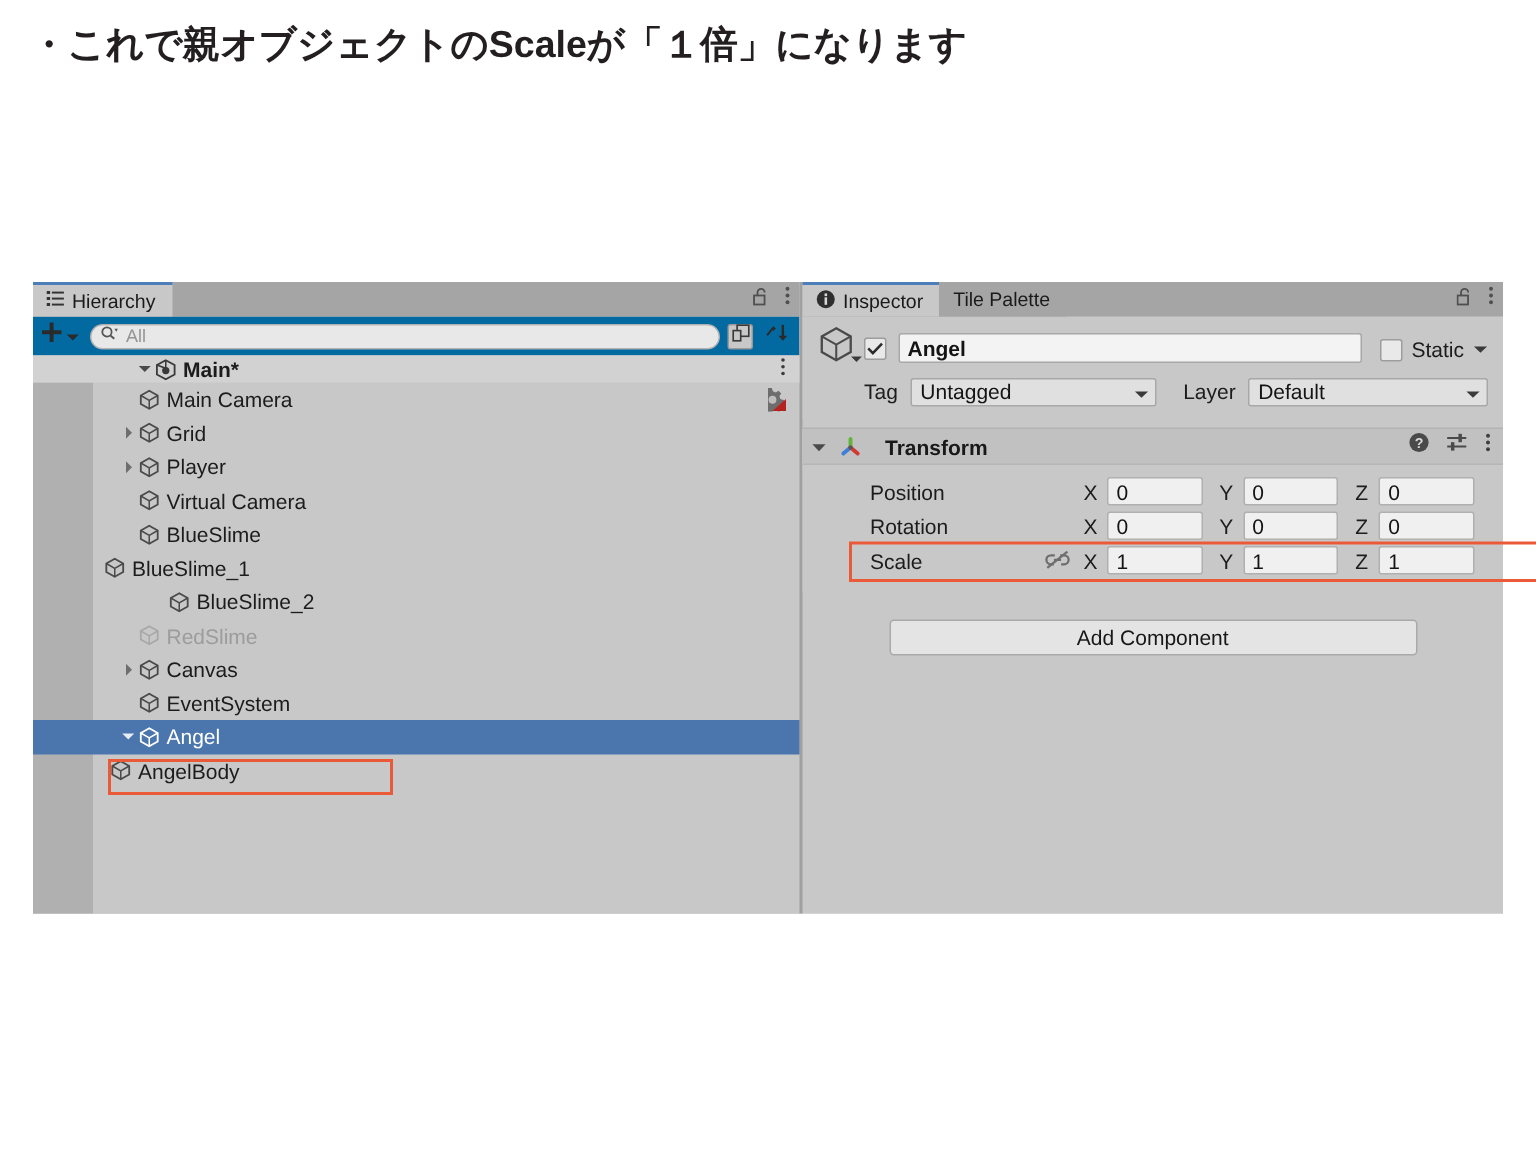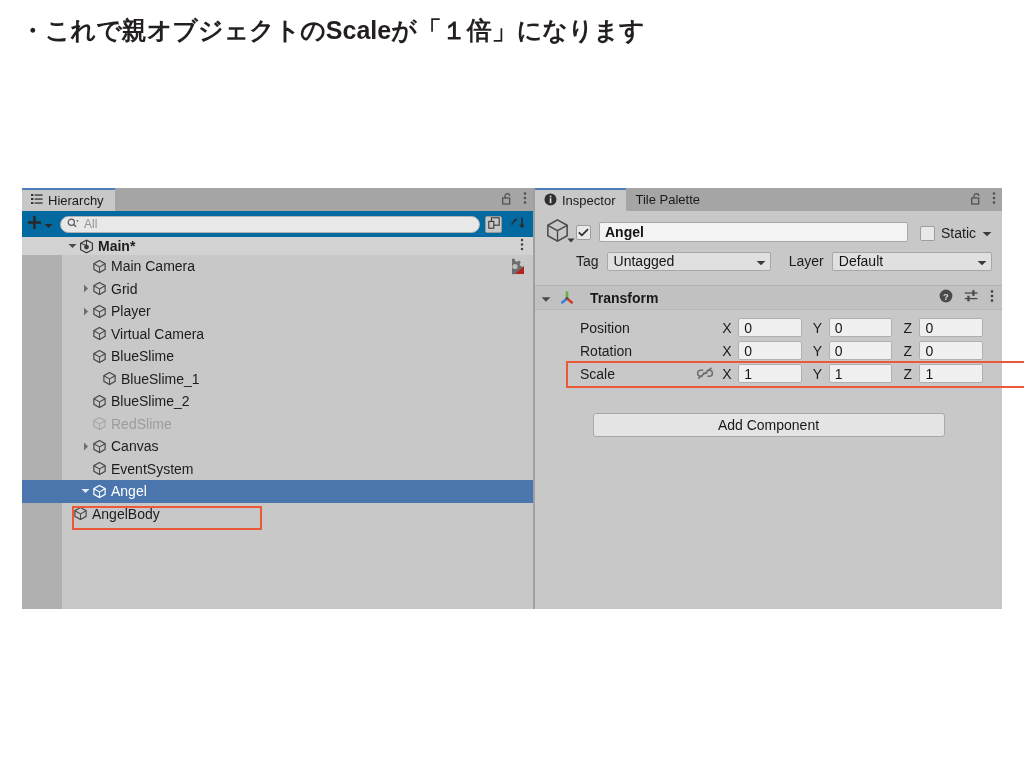--- a/index.html
+++ b/index.html
@@ -378,21 +378,21 @@
             <rect x="11.1" y="2.6" width="1.6" height="8.4" fill="#2a2a2a"></rect>
             <path d="M9 9.8 L11.9 13.2 L14.8 9.8 Z" fill="#2a2a2a"></path>
           </svg>
         </span>
       </div>
     </div>
 
     <div class="tree">
       <div class="gutter"></div>
 
-      <div class="row scene-row" style="padding-left:44px;">
+      <div class="row scene-row" style="padding-left:68px;">
         <span class="twisty">
           <svg width="9" height="6" viewBox="0 0 9 6">
               <path d="M0.5 1 L4.5 5 L8.5 1 Z" fill="#4a4a4a"></path>
             </svg>
         </span>
         <span class="cube">
           <svg width="15" height="15" viewBox="0 0 16 16">
             <path d="M8 1.2 L14.3 4.6 L14.3 11.4 L8 14.8 L1.7 11.4 L1.7 4.6 Z" fill="none" stroke="#3a3a3a" stroke-width="1.3"></path>
             <path d="M8 1.2 L8 7 L1.7 4.6" fill="none" stroke="#3a3a3a" stroke-width="1.1"></path>
             <circle cx="8" cy="8.6" r="2.6" fill="#3a3a3a"></circle>
@@ -467,31 +467,31 @@
           <div class="row" style="padding-left: 57px;">
             <span class="twisty"></span>
             <span class="cube">
               <svg width="15" height="15" viewBox="0 0 16 16">
                 <path d="M8 1.6 L14 5 L14 11 L8 14.4 L2 11 L2 5 Z" fill="none" stroke="#4a4a4a" stroke-width="1.3"></path>
                 <path d="M2 5 L8 8.4 L14 5 M8 8.4 L8 14.4" fill="none" stroke="#4a4a4a" stroke-width="1.1"></path>
               </svg>
             </span>
             <span class="lbl">BlueSlime</span>
           </div>
-          <div class="row" style="padding-left: 67px; align-items: center;">
+          <div class="row" style="padding-left: 34px; align-items: center;">
             <span class="twisty"></span>
             <span class="cube">
               <svg width="15" height="15" viewBox="0 0 16 16">
                 <path d="M8 1.6 L14 5 L14 11 L8 14.4 L2 11 L2 5 Z" fill="none" stroke="#4a4a4a" stroke-width="1.3"></path>
                 <path d="M2 5 L8 8.4 L14 5 M8 8.4 L8 14.4" fill="none" stroke="#4a4a4a" stroke-width="1.1"></path>
               </svg>
             </span>
             <span class="lbl">BlueSlime_1</span>
           </div>
-          <div class="row" style="padding-left: 57px;">
+          <div class="row" style="padding-left: 77px;">
             <span class="twisty"></span>
             <span class="cube">
               <svg width="15" height="15" viewBox="0 0 16 16">
                 <path d="M8 1.6 L14 5 L14 11 L8 14.4 L2 11 L2 5 Z" fill="none" stroke="#4a4a4a" stroke-width="1.3"></path>
                 <path d="M2 5 L8 8.4 L14 5 M8 8.4 L8 14.4" fill="none" stroke="#4a4a4a" stroke-width="1.1"></path>
               </svg>
             </span>
             <span class="lbl">BlueSlime_2</span>
           </div>
           <div class="row dim" style="padding-left: 57px;">

